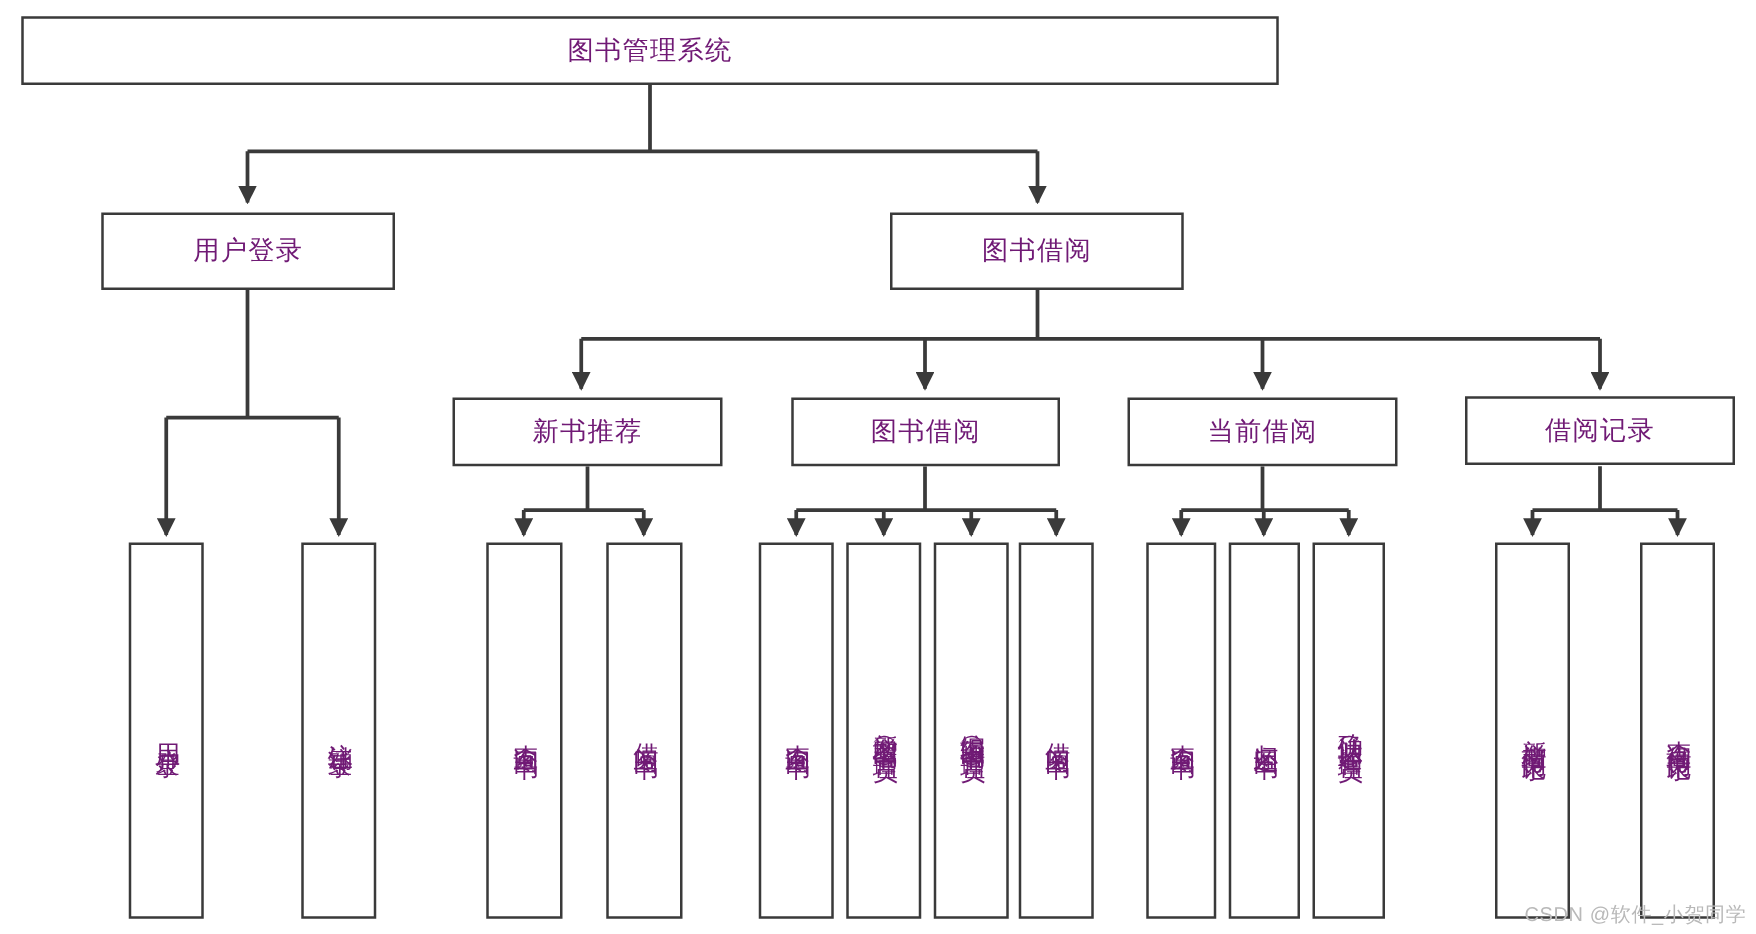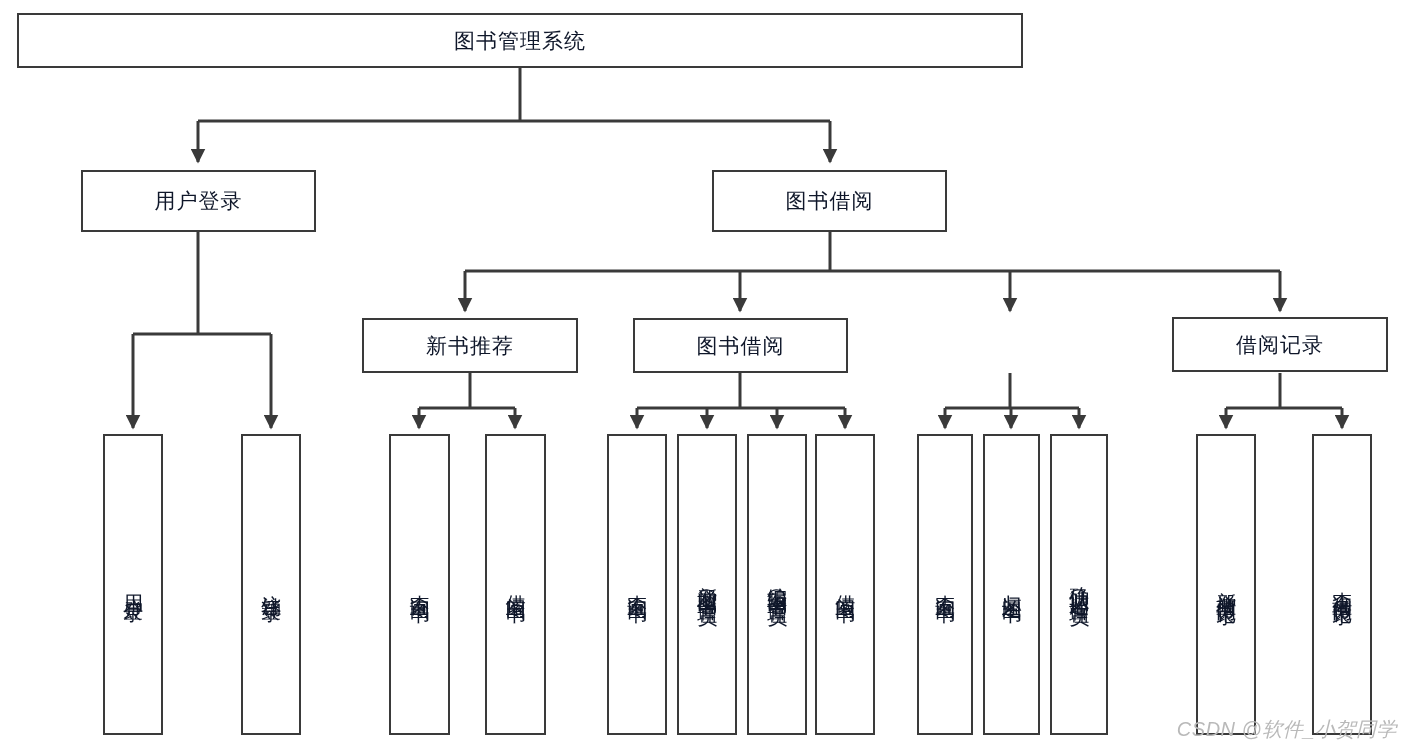--- a/index.html
+++ b/index.html
@@ -25,21 +25,21 @@
     height: 747px;
   }
   .node {
     position: absolute;
     box-sizing: border-box;
     border: 2px solid #3a3a3a;
     background: #ffffff;
     display: flex;
     align-items: center;
     justify-content: center;
-    color: #0f172a;
+    color: #701a75;
     z-index: 2;
   }
   .node.horizontal {
     font-size: 21px;
     line-height: 1.2;
     letter-spacing: 1px;
   }
   .node.vertical {
     writing-mode: vertical-rl;
     text-orientation: upright;
@@ -51,26 +51,25 @@
   .node.vertical .label {
     writing-mode: vertical-rl;
     text-orientation: upright;
     display: block;
     text-align: center;
   }
   .watermark {
     position: absolute;
     right: 8px;
     bottom: 4px;
-    font-size: 20px;
+    font-size: 16px;
     color: #b9b9b9;
     letter-spacing: 0.5px;
     z-index: 3;
     white-space: nowrap;
-    font-style: italic;
   }
 </style>
 </head>
 <body>
 
 <div id="diagram-root">
 
   <svg id="edge-layer" viewBox="0 0 1405 747" xmlns="http://www.w3.org/2000/svg">
     <defs>
       <marker id="arrow" viewBox="0 0 10 10" refX="9" refY="5" markerWidth="5" markerHeight="5" orient="auto-start-reverse">
@@ -131,20 +130,23 @@
   <div class="node horizontal" style="left:712px; top:170px; width:235px; height:62px;">
     <span class="label">图书借阅</span>
   </div>
 
   <div class="node horizontal" style="left:362px; top:318px; width:216px; height:55px;">
     <span class="label">新书推荐</span>
   </div>
   <div class="node horizontal" style="left:633px; top:318px; width:215px; height:55px;">
     <span class="label">图书借阅</span>
   </div>
+  <div class="node horizontal" style="left:902px; top:318px; width:216px; height:55px;">
+    <span class="label">当前借阅</span>
+  </div>
   <div class="node horizontal" style="left:1172px; top:317px; width:216px; height:55px;">
     <span class="label">借阅记录</span>
   </div>
 
   <div class="node vertical" style="left:103px; top:434px; width:60px; height:301px;">
     <span class="label">用户登录</span>
   </div>
   <div class="node vertical" style="left:241px; top:434px; width:60px; height:301px;">
     <span class="label">注销登录</span>
   </div>

